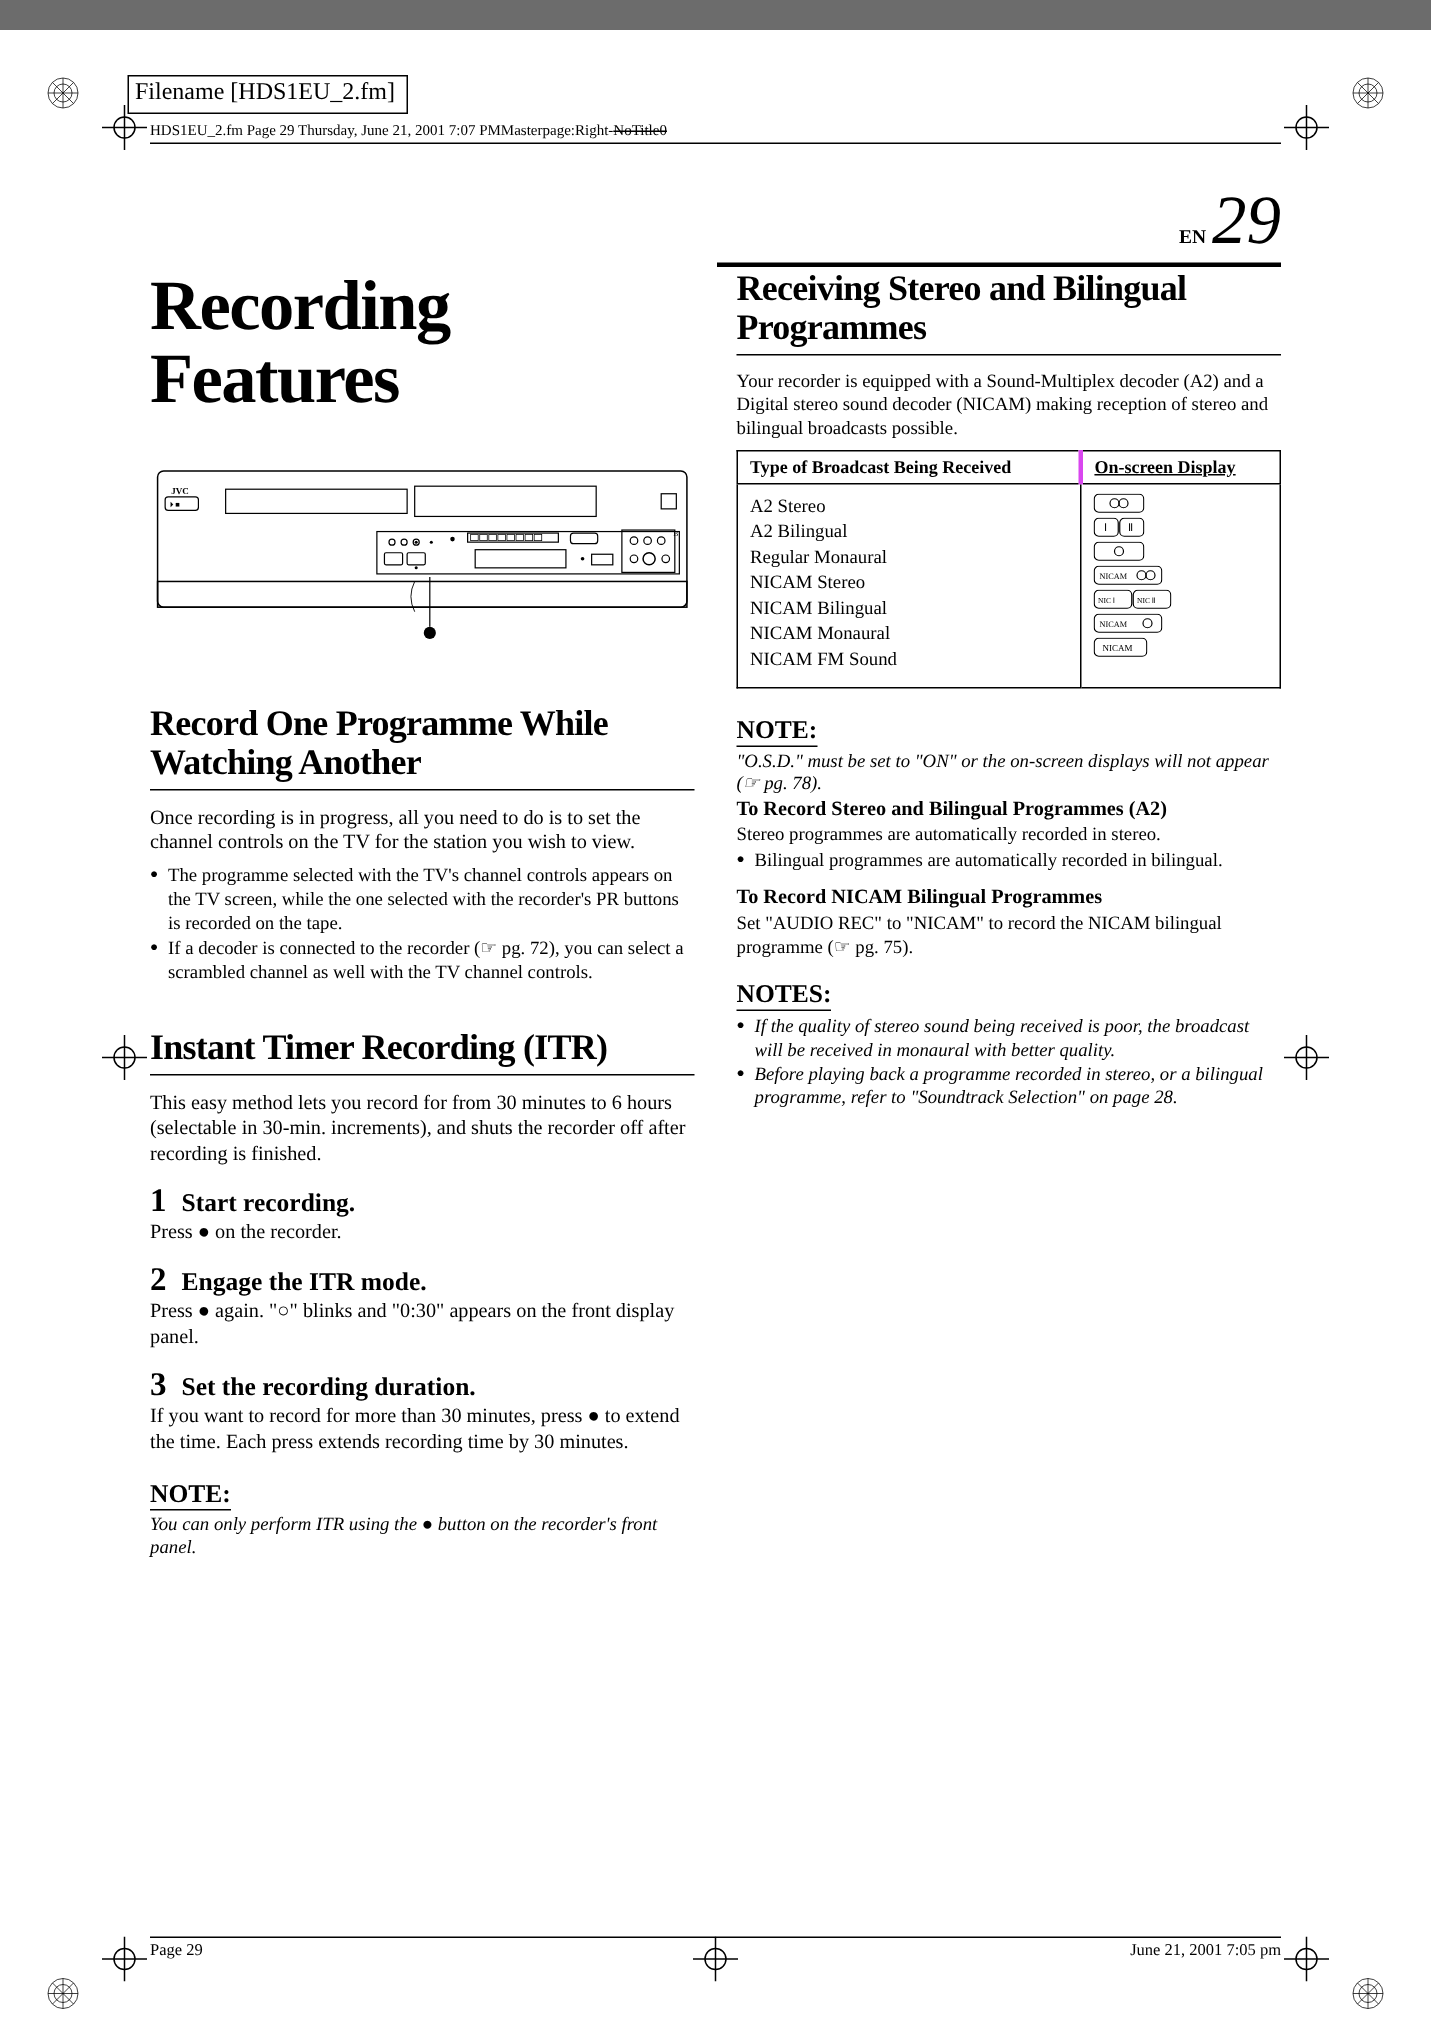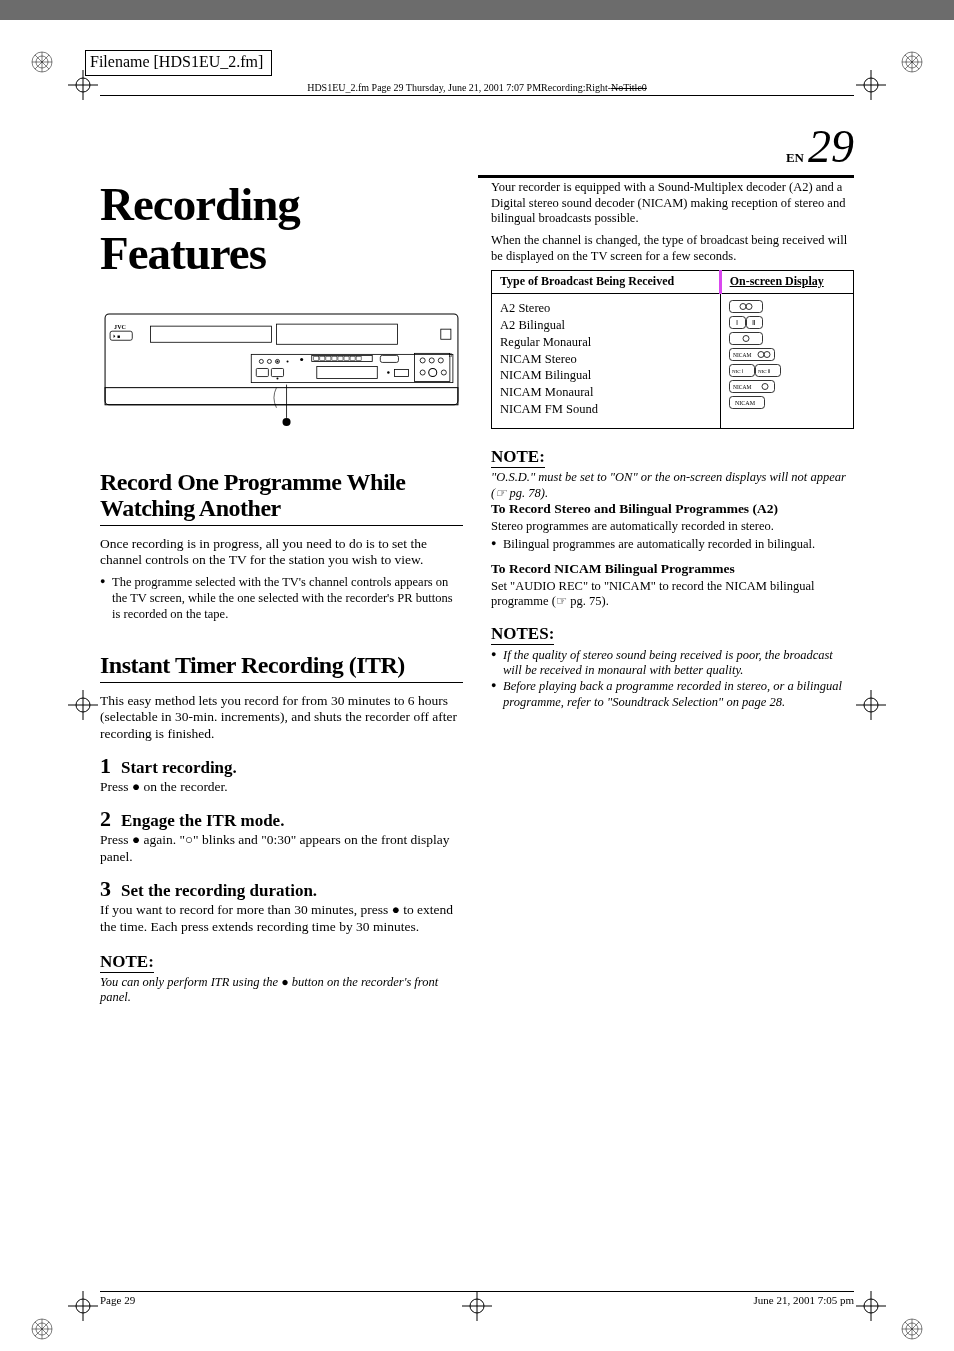--- a/index.html
+++ b/index.html
@@ -45,21 +45,21 @@
       padding: 2px 8px 4px 4px;
       font-size: 16px;
     }
     .header-line {
       position: absolute;
       top: 62px;
       left: 100px;
       right: 100px;
       border-bottom: 1px solid #000;
       display: flex;
-      justify-content: center;
+      justify-content: flex-start;
       font-size: 10px;
       padding-bottom: 2px;
     }
     .masterpage .strike { text-decoration: line-through; }
     
     .page-corner-en {
       position: absolute;
       top: 100px; right: 100px;
       text-align: right;
     }
@@ -315,21 +315,21 @@
   <div class="cross-target target-br"><svg viewBox="0 0 30 30">
         <circle cx="15" cy="15" r="7" fill="none" stroke="#000" stroke-width="1"></circle>
         <line x1="0" y1="15" x2="30" y2="15" stroke="#000"></line>
         <line x1="15" y1="0" x2="15" y2="30" stroke="#000"></line>
       </svg></div>
 
   <div class="filename-box">Filename [HDS1EU_2.fm]</div>
 
   <div class="header-line">
     <span>HDS1EU_2.fm  Page 29  Thursday, June 21, 2001  7:07 PM</span>
-    <span class="masterpage"><span>Recording:Right-</span><span class="strike">NoTitle0</span></span>
+    <span class="masterpage"><span>Masterpage:Right-</span><span class="strike">NoTitle0</span></span>
   </div>
 
   <div class="page-corner-en">
     <span class="en-label">EN</span><span class="page-big">29</span>
   </div>
   <div class="page-corner-rule"></div>
 
   <div class="content">
 
     <div class="col">
@@ -385,20 +385,21 @@
 
           <line x1="185" y1="75" x2="185" y2="108" stroke="#000" stroke-width="0.8"></line>
           <circle cx="185" cy="112" r="4" fill="#000"></circle>
         </svg>
       </div>
 
       <h2 class="section">Record One Programme While Watching Another</h2>
       <p class="body">Once recording is in progress, all you need to do is to set the channel controls on the TV for the station you wish to view.</p>
       <ul class="bullets">
         <li>The programme selected with the TV's channel controls appears on the TV screen, while the one selected with the recorder's PR buttons is recorded on the tape.</li>
+        <li>If a decoder is connected to the recorder (☞ pg. 72), you can select a scrambled channel as well with the TV channel controls.</li>
       </ul>
 
       <h2 class="section spacer-top">Instant Timer Recording (ITR)</h2>
       <p class="body">This easy method lets you record for from 30 minutes to 6 hours (selectable in 30-min. increments), and shuts the recorder off after recording is finished.</p>
 
       <div class="step-head">
         <span class="step-num">1</span>
         <span class="step-title">Start recording.</span>
       </div>
       <p class="body">Press ● on the recorder.</p>
@@ -413,22 +414,22 @@
         <span class="step-num">3</span>
         <span class="step-title">Set the recording duration.</span>
       </div>
       <p class="body">If you want to record for more than 30 minutes, press ● to extend the time. Each press extends recording time by 30 minutes.</p>
 
       <div class="note-head">NOTE:</div>
       <p class="note-body">You can only perform ITR using the ● button on the recorder's front panel.</p>
     </div>
 
     <div class="col col-right">
+      <h2 class="section first">Receiving Stereo and Bilingual Programmes</h2>
       <p class="body" style="font-size:12.5px">Your recorder is equipped with a Sound-Multiplex decoder (A2) and a Digital stereo sound decoder (NICAM) making reception of stereo and bilingual broadcasts possible.</p>
-      <p class="body" style="font-size:12.5px">When the channel is changed, the type of broadcast being received will be displayed on the TV screen for a few seconds.</p>
 
       <table class="broadcast-table">
         <thead>
           <tr>
             <th>Type of Broadcast Being Received</th>
             <th>On-screen Display</th>
           </tr>
         </thead>
         <tbody>
           <tr>

